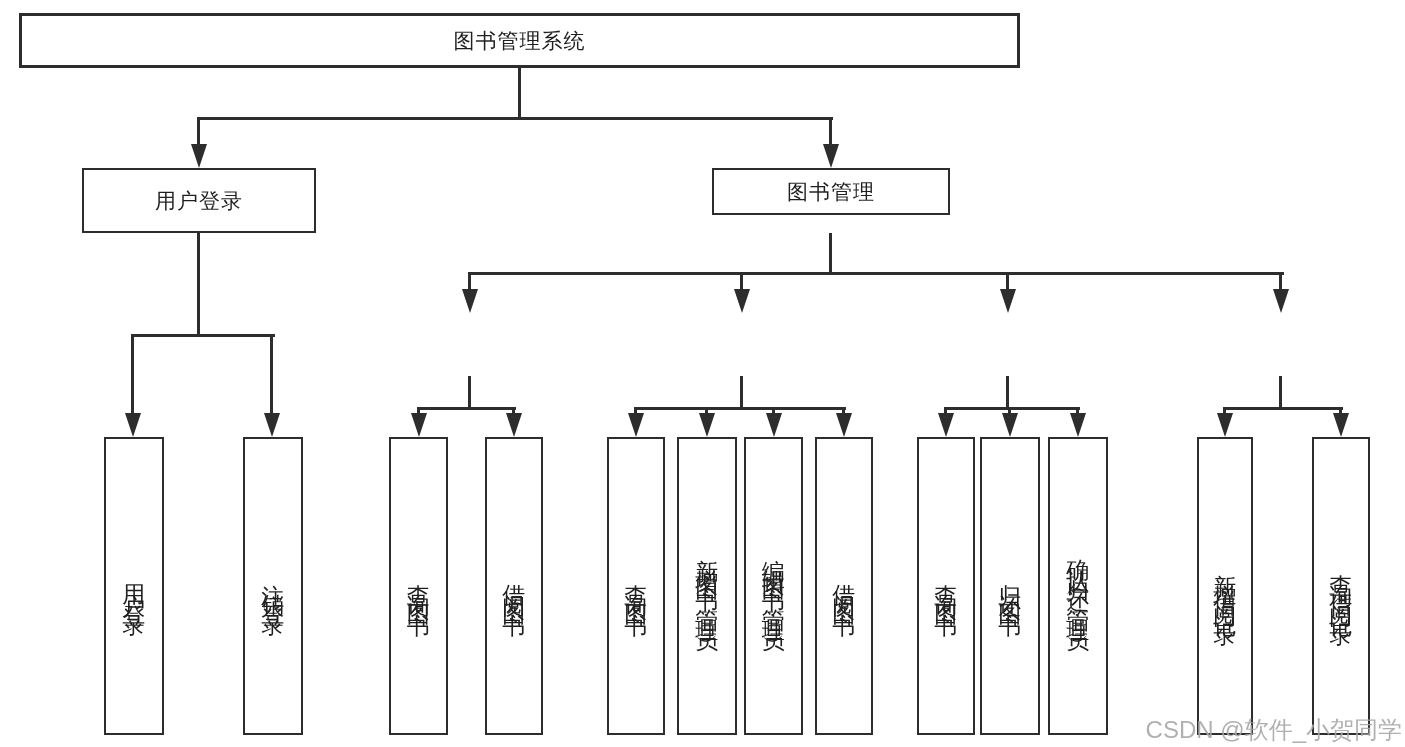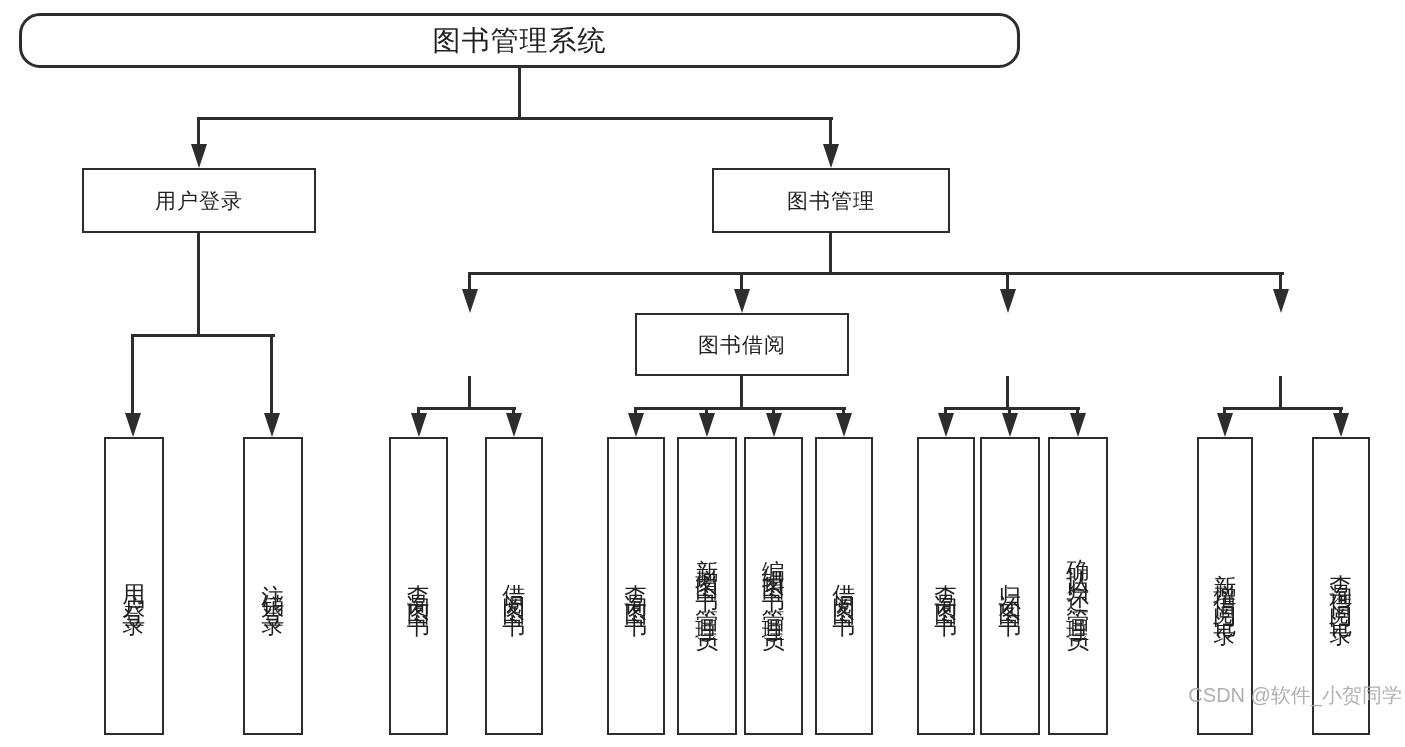--- a/index.html
+++ b/index.html
@@ -9,54 +9,53 @@
     font-family:"Liberation Sans","DejaVu Sans",sans-serif;
     color:var(--text,#1f1f1f);overflow:hidden;
   }
   .box{
     position:absolute;box-sizing:border-box;background:#ffffff;
     border:2.5px solid var(--line,#2d2d2d);
     display:flex;align-items:center;justify-content:center;
     font-size:21px;letter-spacing:1px;color:var(--text,#1f1f1f);
     z-index:2;
   }
-  .box.root{border-width:3px;font-size:28px;border-radius:21px;}
+  .box.root{border-width:3px;font-size:21px;}
   .leaf{
     position:absolute;box-sizing:border-box;background:#ffffff;
     border:2.5px solid var(--line,#2d2d2d);
     top:437px;height:298px;
     display:flex;align-items:center;justify-content:center;
     writing-mode:vertical-rl;text-orientation:mixed;
     font-size:23px;line-height:1.15;letter-spacing:10px;
     color:var(--text,#1f1f1f);z-index:2;
   }
   .hline,.vline{position:absolute;background:var(--line,#2d2d2d);z-index:1;}
   .hline{height:3px;}
   .vline{width:3px;}
   .tri{
     position:absolute;width:0;height:0;z-index:1;
     border-left:8px solid transparent;border-right:8px solid transparent;
     border-top:24px solid var(--line,#2d2d2d);
   }
   .watermark{
-    position:absolute;right:3px;top:682px;z-index:3;
-    font-size:20px;color:var(--wm,#a8a8a8);opacity:.9;white-space:nowrap;
+    position:absolute;right:3px;top:714px;z-index:3;
+    font-size:24px;color:var(--wm,#a8a8a8);opacity:.9;white-space:nowrap;
   }
 </style>
 </head>
 <body>
 
 <div class="canvas" style="--line: #2d2d2d; --text: #1f1f1f; --bg: #ffffff; --wm: #a8a8a8;">
 
   <div class="box root" style="left:19px;top:13px;width:1001px;height:55px;">图书管理系统</div>
 
   <div class="box" style="left:82px;top:168px;width:234px;height:65px;">用户登录</div>
-  <div class="box" style="left:712px;top:168px;width:238px;height:65px;">图书管理</div>
+  <div class="box" style="left:712px;top:168px;width:238px;height:47px;">图书管理</div>
 
-  <div class="box" style="left:635px;top:313px;width:214px;height:63px;">图书借阅</div>
 
   <div class="leaf" style="left:104px;width:60px;">用户登录</div>
   <div class="leaf" style="left:243px;width:60px;">注销登录</div>
 
   <div class="leaf" style="left:389px;width:59px;">查询图书</div>
   <div class="leaf" style="left:485px;width:58px;">借阅图书</div>
 
   <div class="leaf" style="left:607px;width:58px;">查询图书</div>
   <div class="leaf" style="left:677px;width:60px;">新增图书（管理员）</div>
   <div class="leaf" style="left:744px;width:59px;">编辑图书（管理员）</div>

